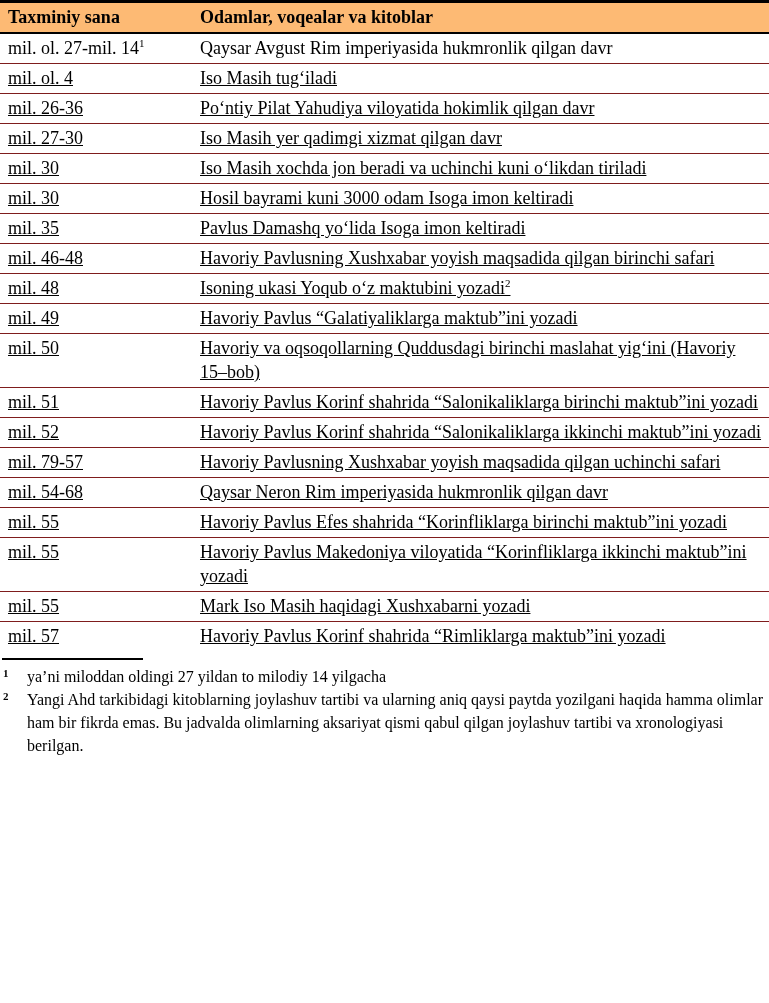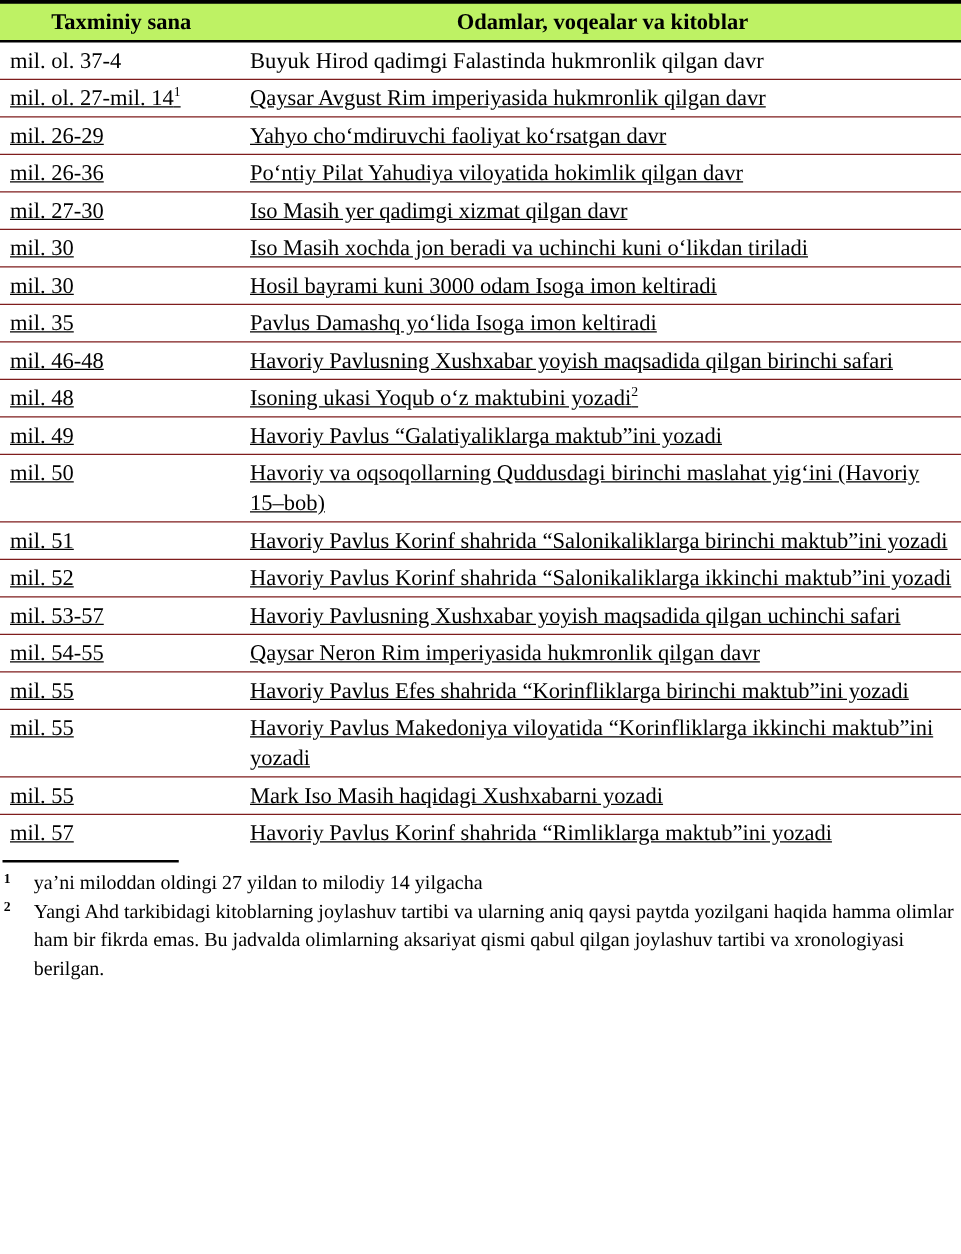--- a/index.html
+++ b/index.html
@@ -18,24 +18,24 @@
     background: #ffffff;
   }
   table.timeline {
     width: 769px;
     border-collapse: collapse;
     border-top: 3px solid #000000;
     font-size: 18px;
     line-height: 24px;
   }
   table.timeline thead th {
-    background: #bef264;
+    background: #fdba74;
     border-bottom: 2px solid #000000;
     font-weight: bold;
-    text-align: center;
+    text-align: left;
     padding: 2px 8px 3px 8px;
     vertical-align: top;
   }
   table.timeline th.col-date,
   table.timeline td.col-date {
     width: 192px;
     padding-left: 8px;
     padding-right: 6px;
   }
   table.timeline th.col-event,
@@ -89,31 +89,27 @@
 
   <table class="timeline">
     <thead>
       <tr>
         <th class="col-date">Taxminiy sana</th>
         <th class="col-event">Odamlar, voqealar va kitoblar</th>
       </tr>
     </thead>
     <tbody>
 
-    <tr>
-          <td class="col-date">mil. ol. 37-4</td>
-          <td class="col-event">Buyuk Hirod qadimgi Falastinda hukmronlik qilgan davr</td>
-        </tr>
         <tr>
           <td class="col-date">mil. ol. 27-mil. 14<sup class="fn-ref">1</sup></td>
           <td class="col-event">Qaysar Avgust Rim imperiyasida hukmronlik qilgan davr</td>
         </tr>
         <tr>
-          <td class="col-date">mil. 26-29</td>
-          <td class="col-event">Yahyo choʻmdiruvchi faoliyat koʻrsatgan davr</td>
+          <td class="col-date">mil. ol. 4</td>
+          <td class="col-event">Iso Masih tugʻiladi</td>
         </tr>
         <tr>
           <td class="col-date">mil. 26-36</td>
           <td class="col-event">Poʻntiy Pilat Yahudiya viloyatida hokimlik qilgan davr</td>
         </tr>
         <tr>
           <td class="col-date">mil. 27-30</td>
           <td class="col-event">Iso Masih yer qadimgi xizmat qilgan davr</td>
         </tr>
         <tr>
@@ -146,25 +142,25 @@
         </tr>
         <tr>
           <td class="col-date">mil. 51</td>
           <td class="col-event">Havoriy Pavlus Korinf shahrida “Salonikaliklarga birinchi maktub”ini yozadi</td>
         </tr>
         <tr>
           <td class="col-date">mil. 52</td>
           <td class="col-event">Havoriy Pavlus Korinf shahrida “Salonikaliklarga ikkinchi maktub”ini yozadi</td>
         </tr>
         <tr>
-          <td class="col-date">mil. 53-57</td>
+          <td class="col-date">mil. 79-57</td>
           <td class="col-event">Havoriy Pavlusning Xushxabar yoyish maqsadida qilgan uchinchi safari</td>
         </tr>
         <tr>
-          <td class="col-date">mil. 54-55</td>
+          <td class="col-date">mil. 54-68</td>
           <td class="col-event">Qaysar Neron Rim imperiyasida hukmronlik qilgan davr</td>
         </tr>
         <tr>
           <td class="col-date">mil. 55</td>
           <td class="col-event">Havoriy Pavlus Efes shahrida “Korinfliklarga birinchi maktub”ini yozadi</td>
         </tr>
         <tr>
           <td class="col-date">mil. 55</td>
           <td class="col-event">Havoriy Pavlus Makedoniya viloyatida “Korinfliklarga ikkinchi maktub”ini yozadi</td>
         </tr>

